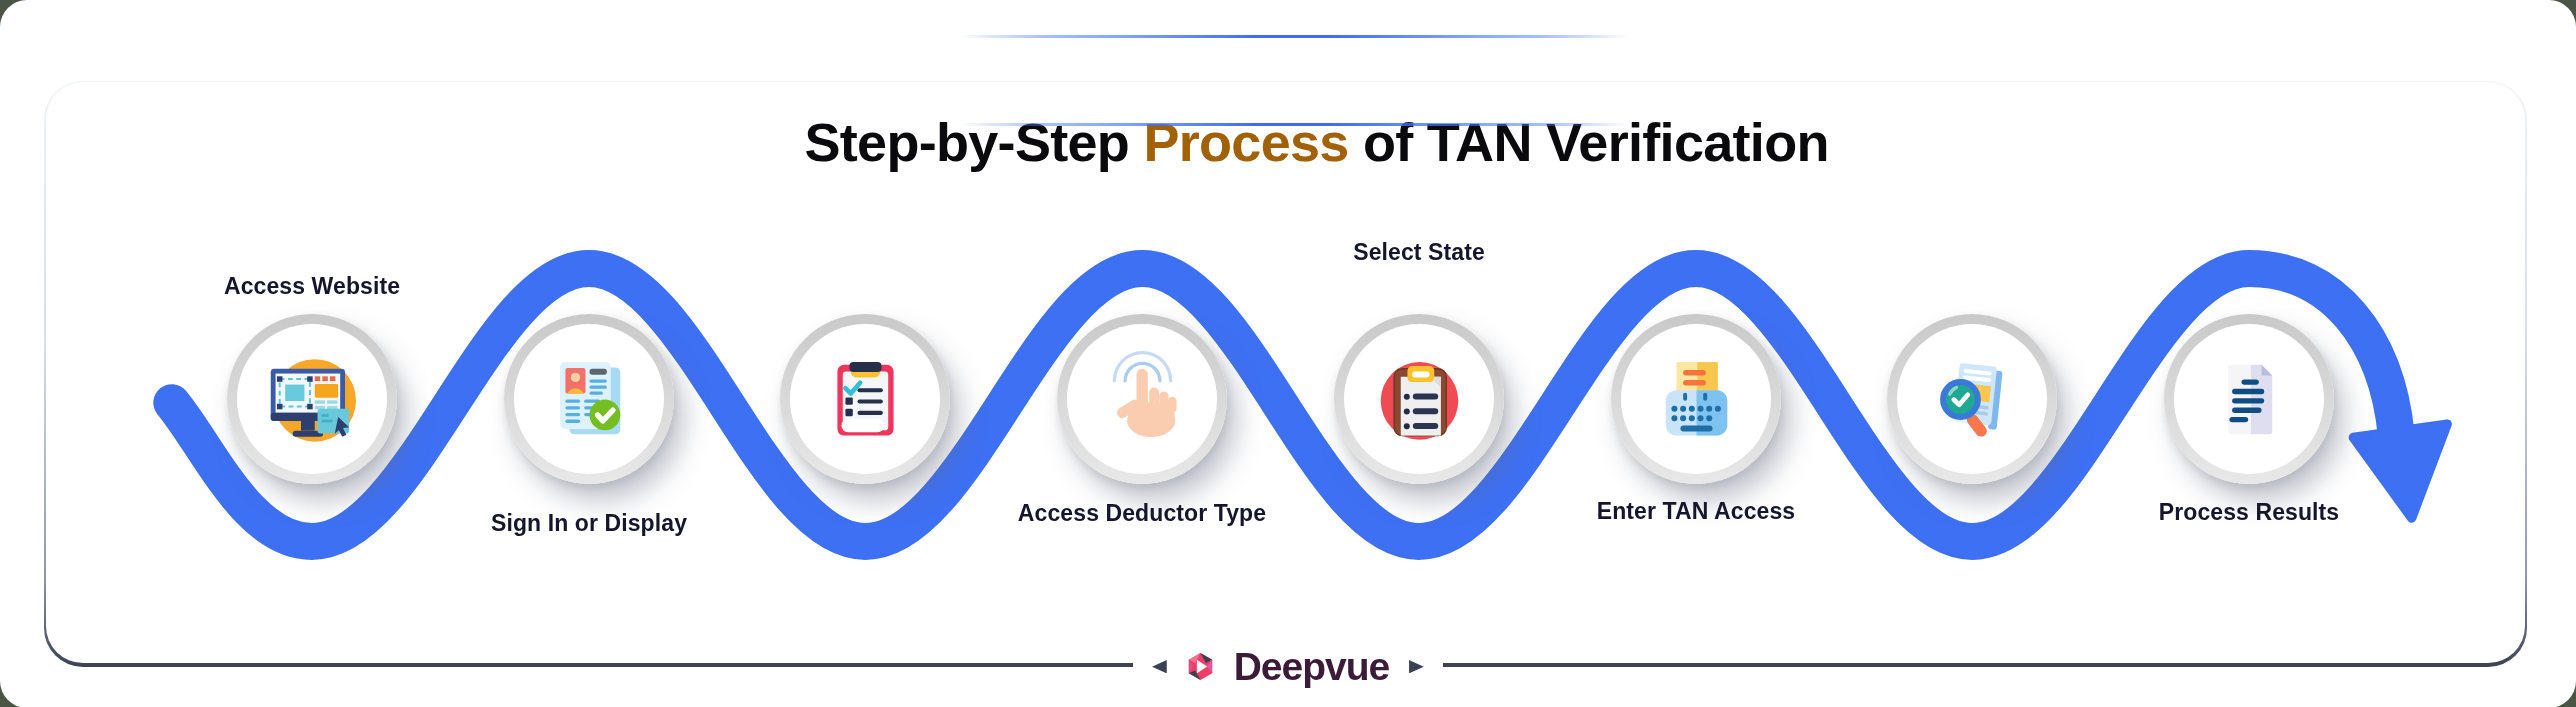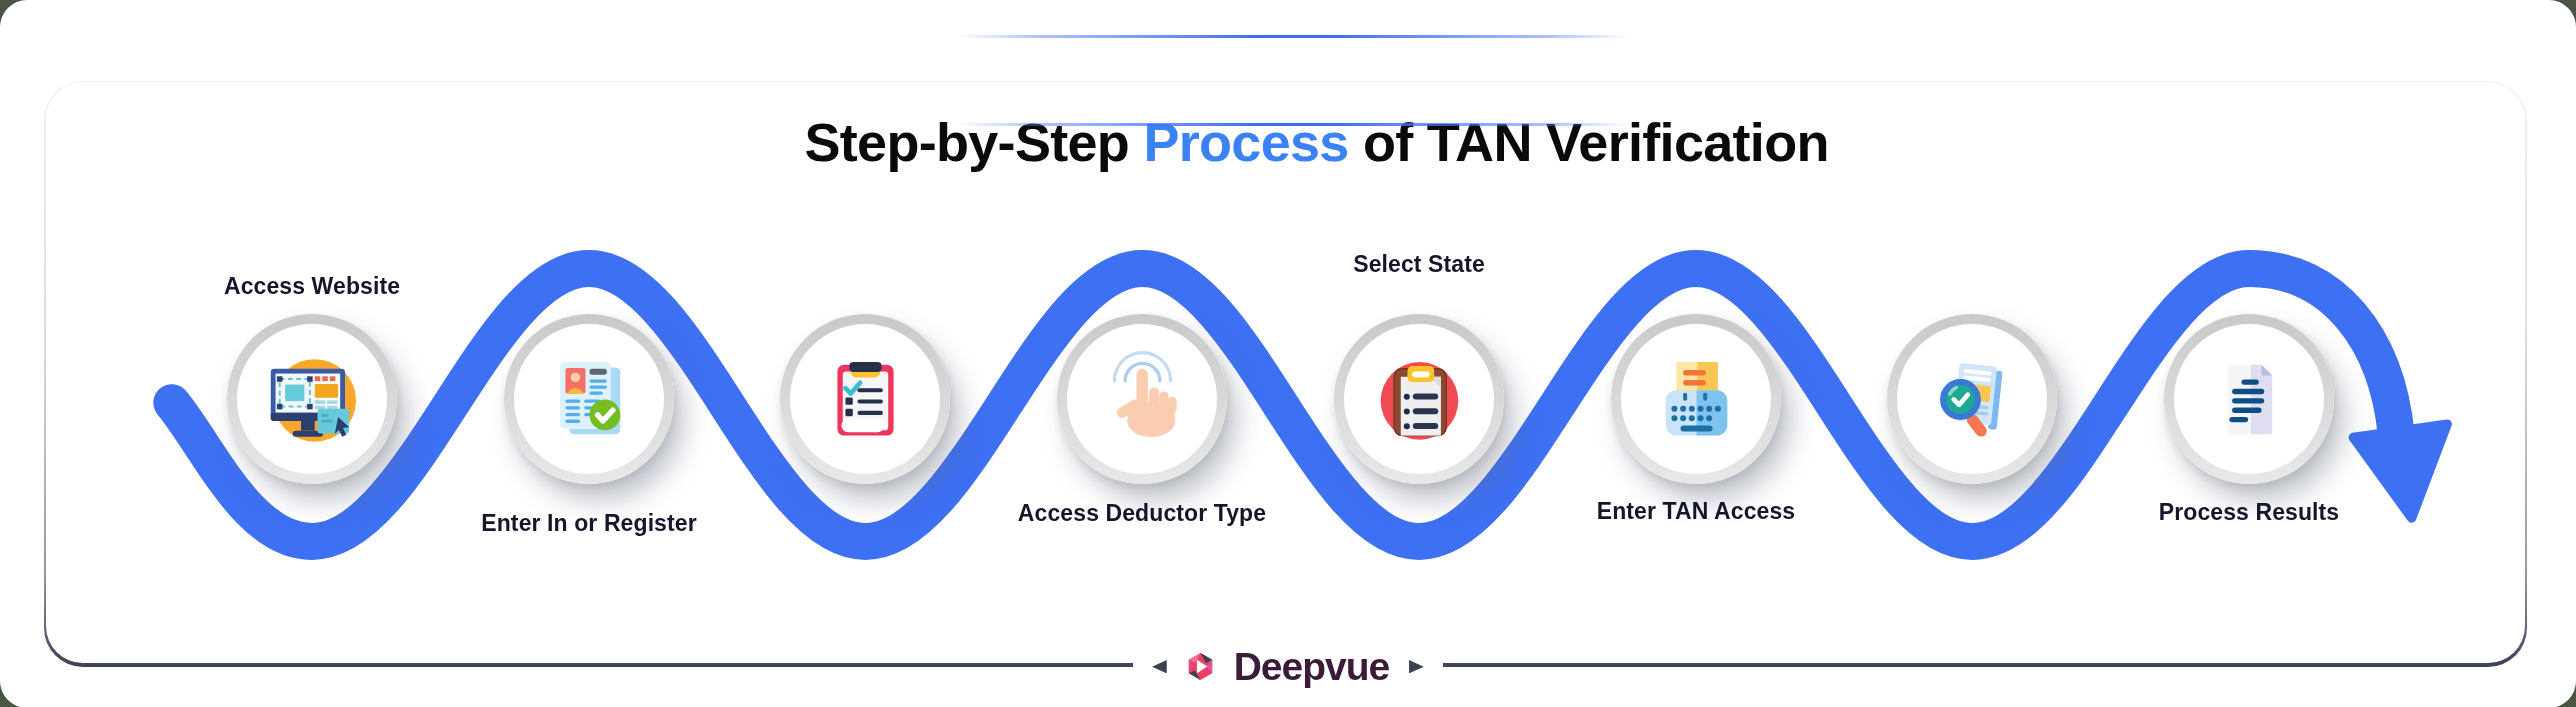--- a/index.html
+++ b/index.html
@@ -30,21 +30,21 @@
     z-index:5;
   }
   .title-line.top{top:35px;}
   .title-line.bottom{top:123px;}
   .title{
     position:absolute;top:47px;left:0;right:0;text-align:center;
     font-size:54px;font-weight:bold;letter-spacing:-0.7px;color:#0a0a0c;
     z-index:5;white-space:pre;
   }
   .title .bg{background:#ffffff;padding:4px 31px;display:inline-block;line-height:1.1;}
-  .title .accent{color:#3b82f6;}
+  .title .accent{color:#a16207;}
   
   .wave{position:absolute;left:0;top:0;z-index:2;}
   
   .step-circle{
     position:absolute;top:314px;width:170px;height:170px;border-radius:50%;
     background:linear-gradient(180deg,#c9c9c9 0%,#e8e8e8 100%);
     box-shadow:10.7px 17.4px 25.5px rgba(96,105,125,.38), 1.3px 4px 8px rgba(0,0,0,.10);
     z-index:3;
   }
   .step-circle .inner{
@@ -263,23 +263,23 @@
           <rect x="54" y="64" width="48" height="8" rx="4"></rect>
           <rect x="54" y="78" width="48" height="8" rx="4"></rect>
           <rect x="54" y="92" width="44" height="8" rx="4"></rect>
           <rect x="50" y="106" width="28" height="8" rx="4"></rect>
         </g>
       </svg>
     </div>
   </div>
 
   <div class="step-label" style="left:104px;top:272px">Access Website</div>
-  <div class="step-label" style="left:381px;top:509px">Enter In or Register</div>
+  <div class="step-label" style="left:381px;top:509px">Sign In or Display</div>
   <div class="step-label" style="left:934px;top:499px">Access Deductor Type</div>
-  <div class="step-label" style="left:1211px;top:250px">Select State</div>
+  <div class="step-label" style="left:1211px;top:238px">Select State</div>
   <div class="step-label" style="left:1488px;top:497px">Enter TAN Access</div>
   <div class="step-label" style="left:2041px;top:498px">Process Results</div>
 
   <div class="title-line top"></div>
   <div class="title">
     <span class="bg"><span>Step-by-Step </span><span class="accent">Process</span><span> of TAN Verification</span></span>
   </div>
   <div class="title-line bottom"></div>
 
   <div class="brand">

